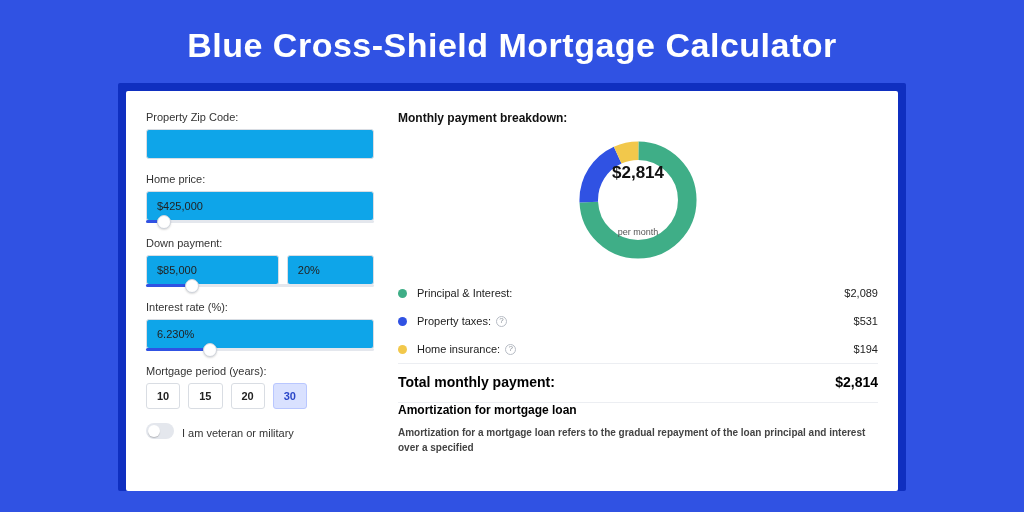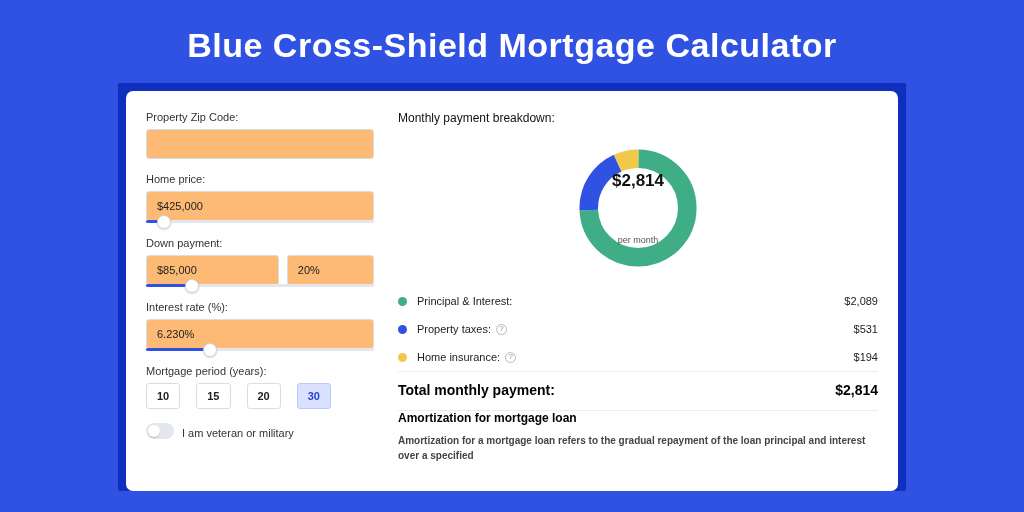--- a/index.html
+++ b/index.html
@@ -25,21 +25,21 @@
   }
   .panel-wrap {
     margin: 0 auto;
     width: 788px;
     background: #0f2fc0;
     padding: 8px 8px 0 8px;
     border-radius: 2px;
   }
   .panel {
     background: #fff;
-    border-radius: 7px;
+    border-radius: 2px;
     display: flex;
     padding: 20px 20px 0 20px;
     min-height: 400px;
   }
   .left {
     width: 246px;
     flex: 0 0 246px;
     padding-right: 18px;
   }
   .right {
@@ -53,21 +53,21 @@
     display: block;
   }
   .text-input {
     width: 100%;
     height: 30px;
     border: 1px solid #d9dde3;
     border-radius: 3px;
     padding: 0 10px;
     font-size: 11px;
     color: #222;
-    background: #fdba74;
+    background: #0ea5e9;
   }
   .field-block { margin-bottom: 14px; position: relative; }
   .slider-track {
     height: 3px;
     background: #e4e7ed;
     position: relative;
     margin-top: -1px;
     border-radius: 2px;
   }
   .slider-fill {
@@ -82,21 +82,21 @@
     width: 14px; height: 14px;
     background: #fff;
     border: 1px solid #cfd4dc;
     border-radius: 50%;
     transform: translate(-50%, -50%);
     box-shadow: 0 1px 2px rgba(0,0,0,0.15);
   }
   .two-col { display: flex; gap: 8px; }
   .two-col .text-input:first-child { flex: 1.7; }
   .two-col .text-input:last-child { flex: 1; }
-  .period-row { display: flex; gap: 16px; align-items: center; }
+  .period-row { display: flex; gap: 8px; align-items: center; }
   .period-btn {
     border: 1px solid #d9dde3;
     background: #fff;
     font-size: 11px;
     padding: 6px 10px;
     border-radius: 3px;
     color: #222;
     cursor: pointer;
     font-weight: 600;
   }
@@ -122,23 +122,23 @@
     left: 2px; top: 2px;
     width: 12px; height: 12px;
     background: #fff;
     border-radius: 50%;
     box-shadow: 0 1px 1px rgba(0,0,0,0.2);
   }
   .toggle-label { font-size: 11px; color: #333; }
 
   .section-head {
     font-size: 12px;
-    font-weight: 400;
+    font-weight: 700;
     color: #111;
-    margin-bottom: 12px;
+    margin-bottom: 4px;
   }
   .donut-area {
     display: flex;
     justify-content: center;
     padding: 6px 0 10px 0;
   }
   .donut-wrap { position: relative; width: 130px; height: 130px; }
   .donut-center {
     position: absolute;
     left: 50%; top: 50%;

